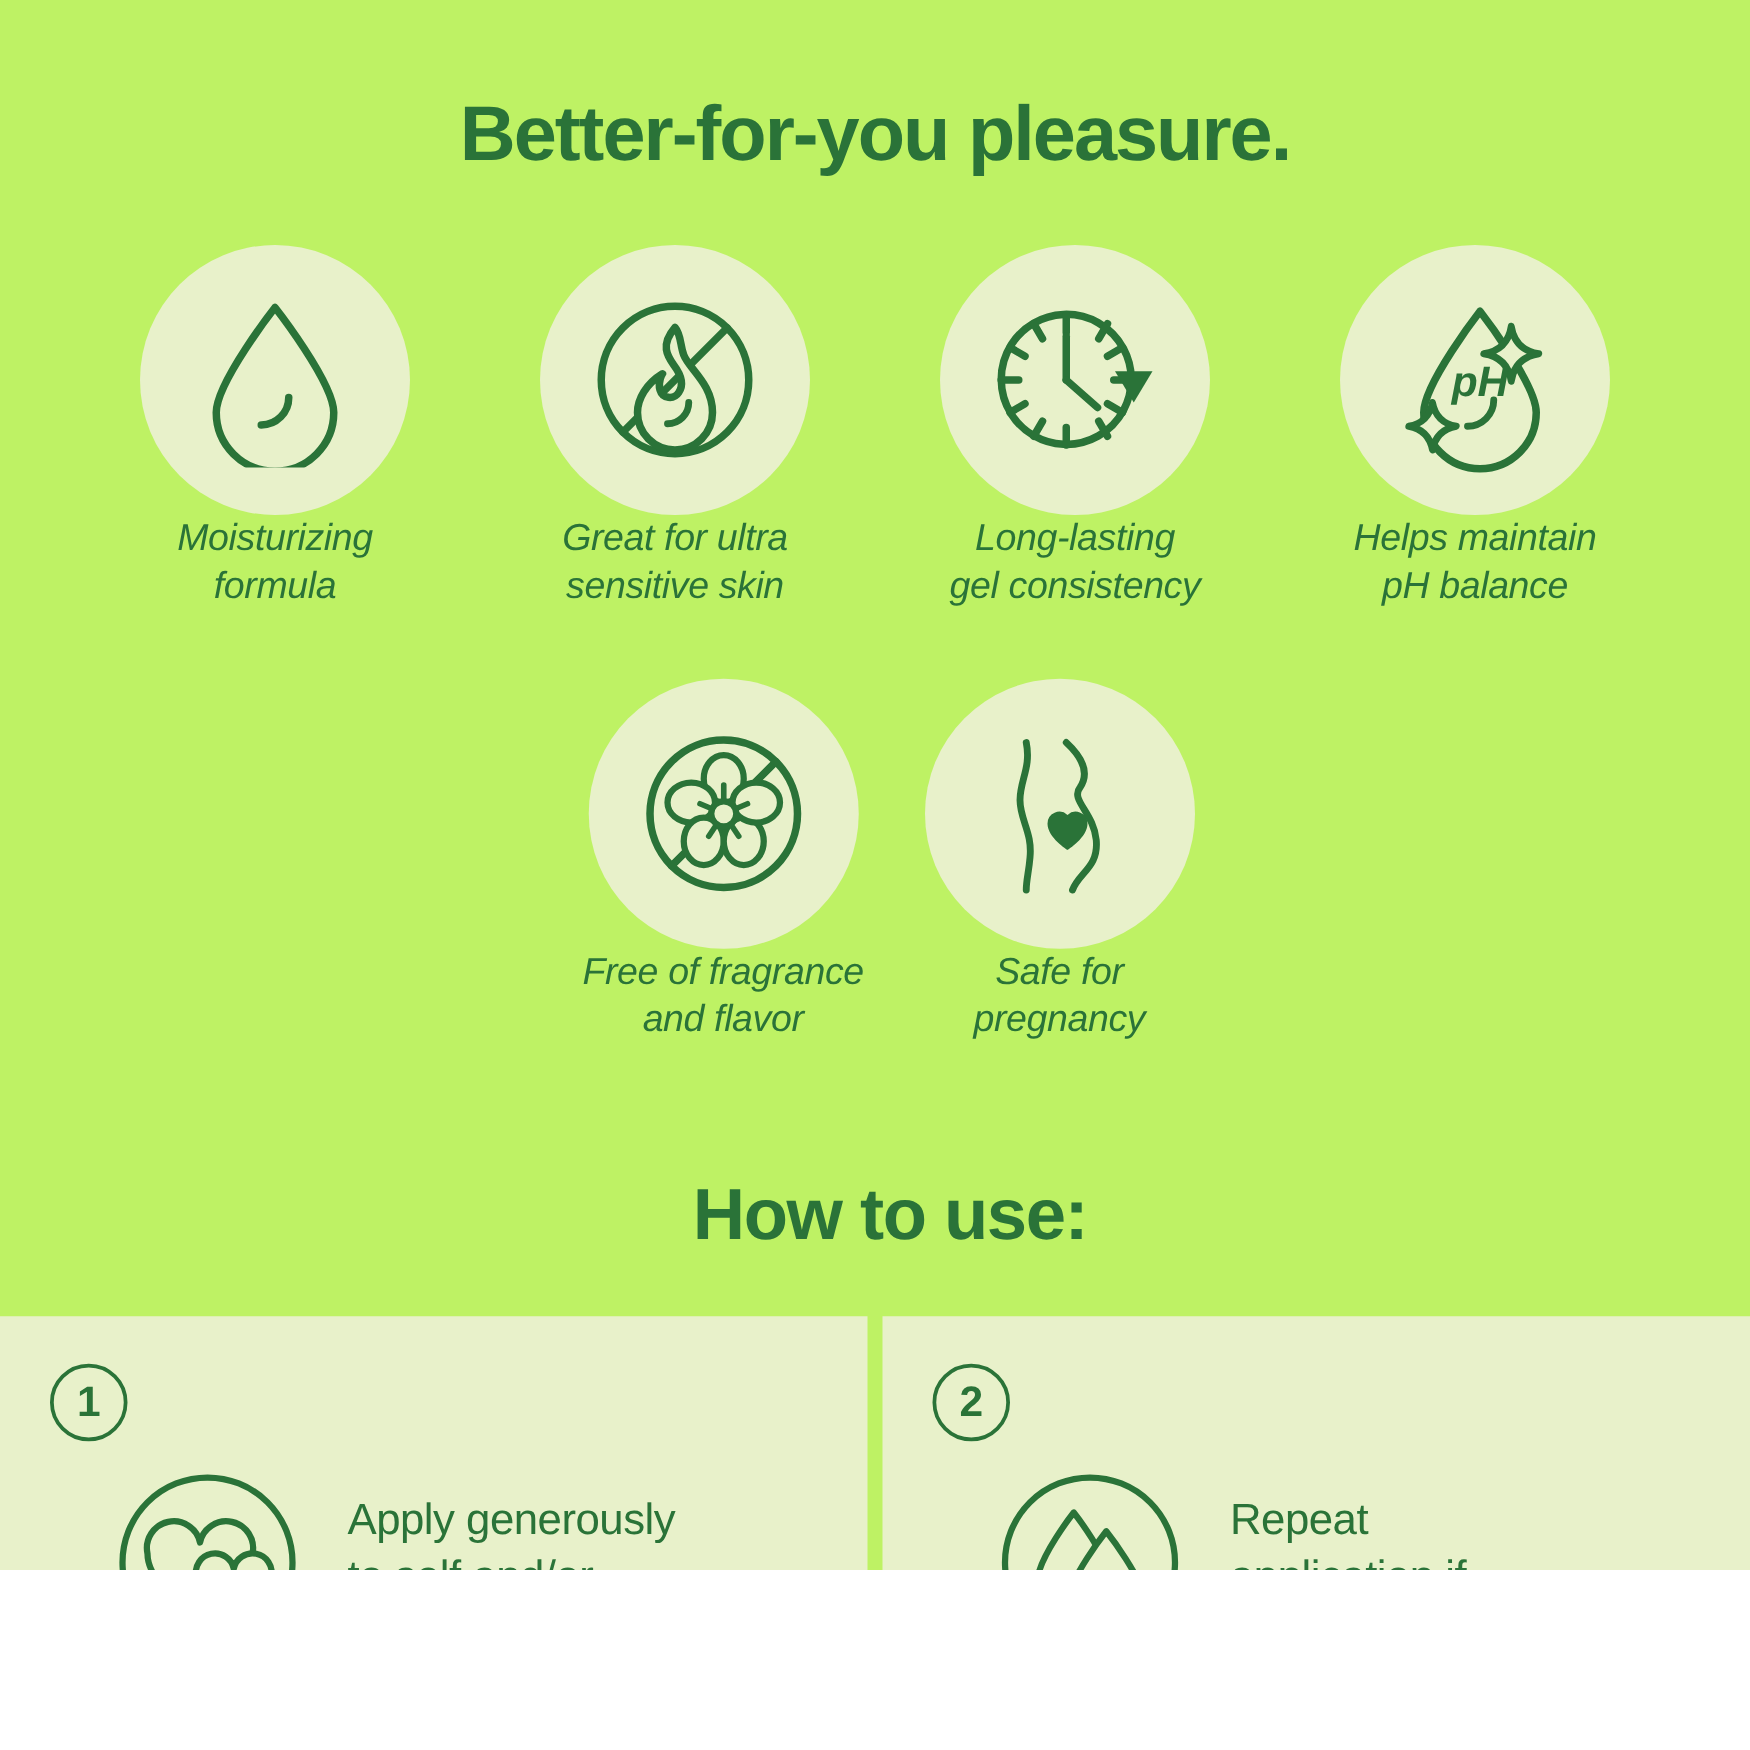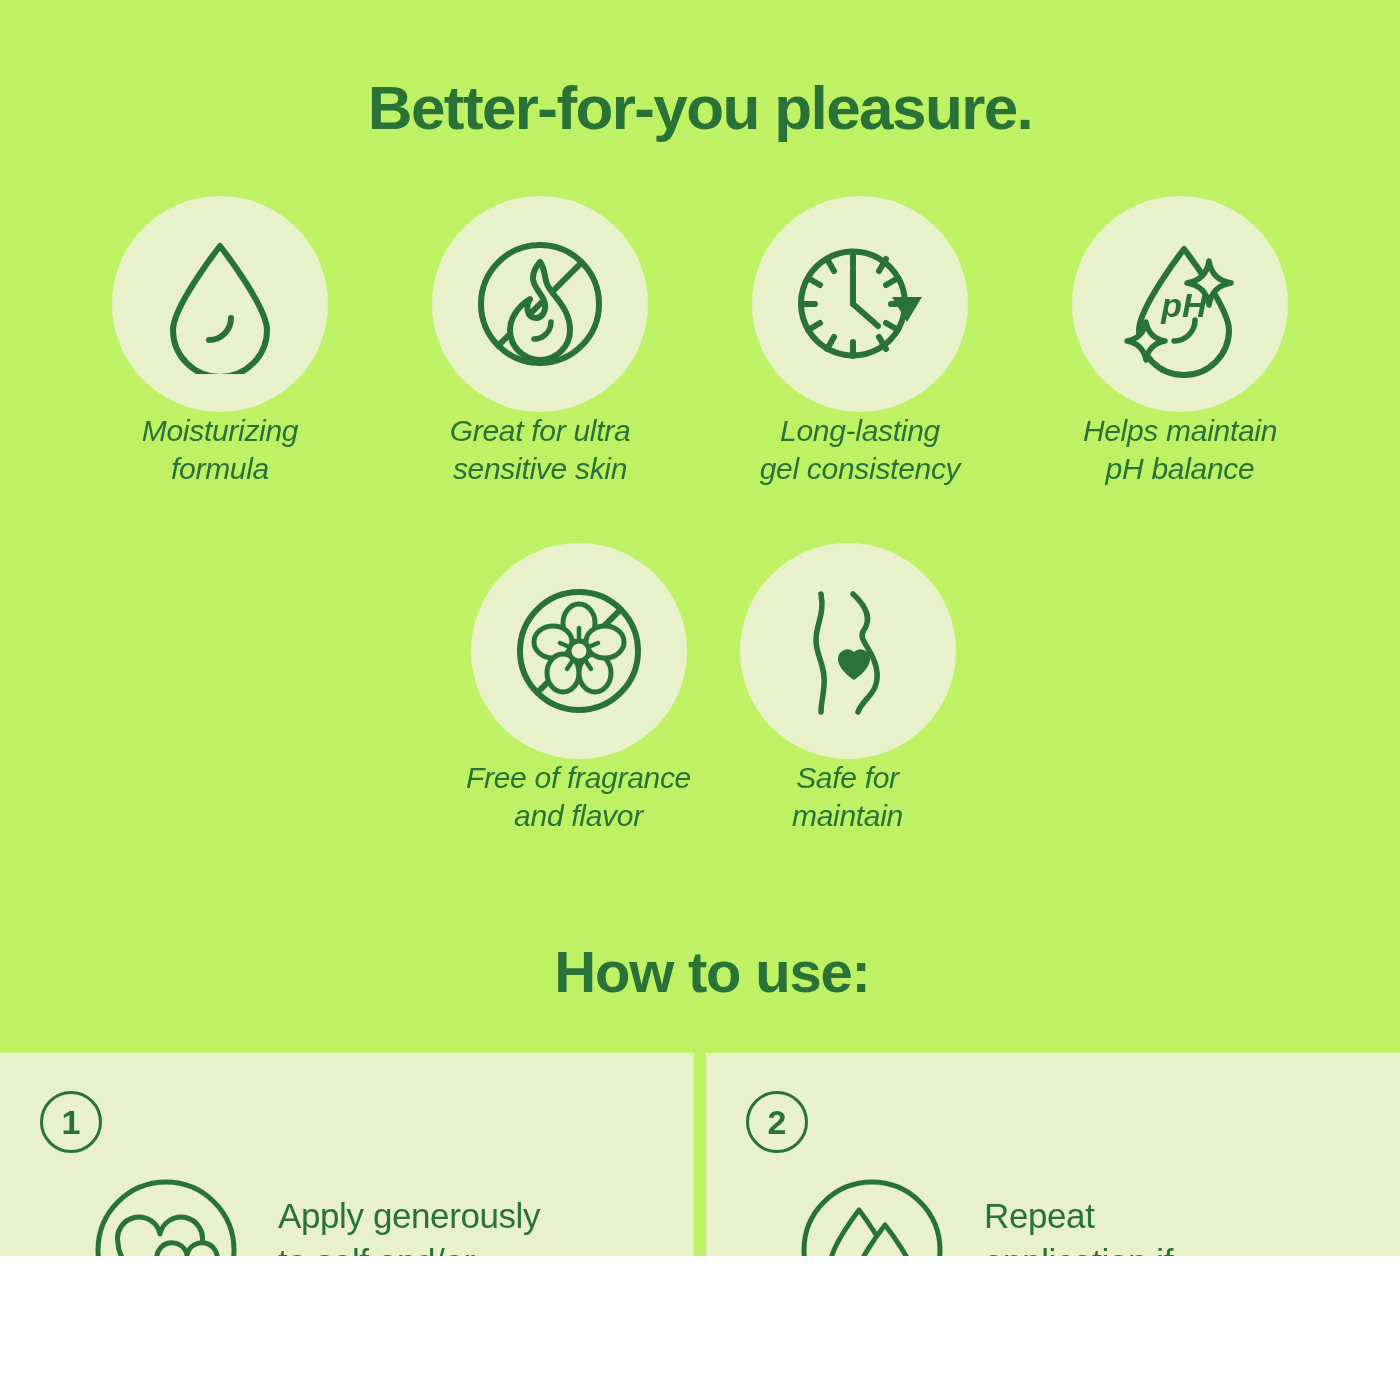--- a/index.html
+++ b/index.html
@@ -280,21 +280,21 @@
         <div class="badge">
           <span>
             <svg width="140" height="150" viewBox="0 0 140 150">
               <path d="M43 18 C47 38 38 48 38 64 C38 80 48 90 46 110 C45 122 43 128 43 136" fill="none" stroke="#2a7338" stroke-width="5.5" stroke-linecap="round"></path>
               <path d="M75 18 C88 30 94 42 86 54 C78 64 97 74 99 96 C101 118 85 122 80 136" fill="none" stroke="#2a7338" stroke-width="5.5" stroke-linecap="round"></path>
               <path d="M76 104 C76 104 60 94 60 83 A9.5 9.5 0 0 1 76 76 A9.5 9.5 0 0 1 92 83 C92 94 76 104 76 104 Z" fill="#2a7338"></path>
             </svg>
           </span>
         </div>
         <div class="feature-label">Safe for
-maintain</div>
+pregnancy</div>
       </div>
 
     </div>
   </div>
 
   <div class="howto-heading">How to use:</div>
 
   <div class="steps">
 
     <div class="step-panel">

